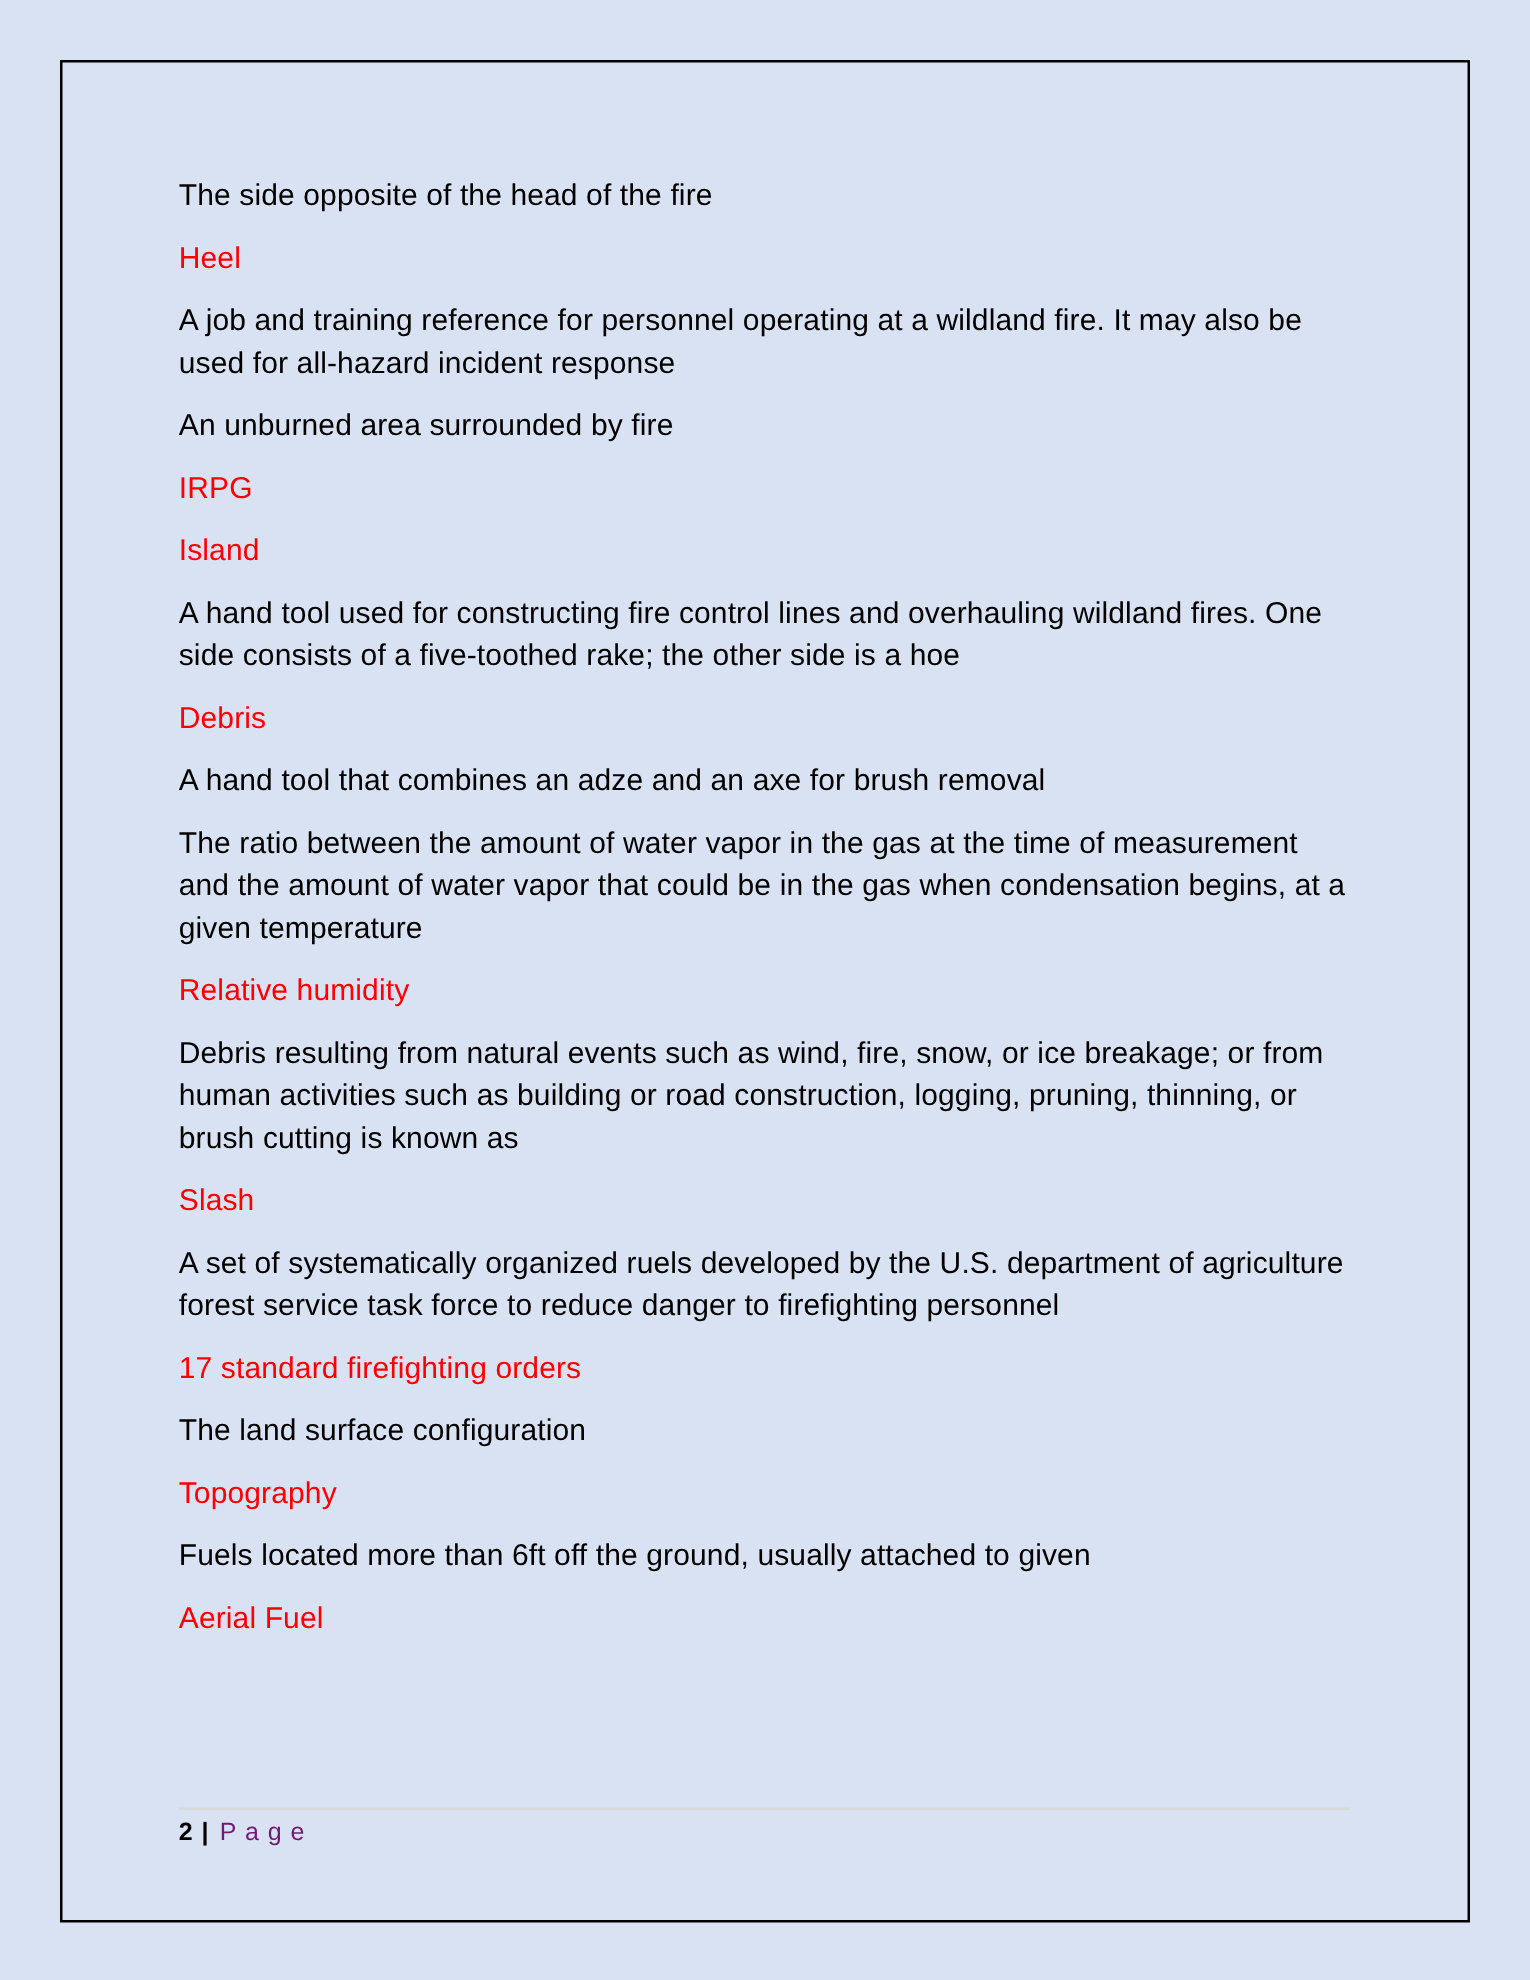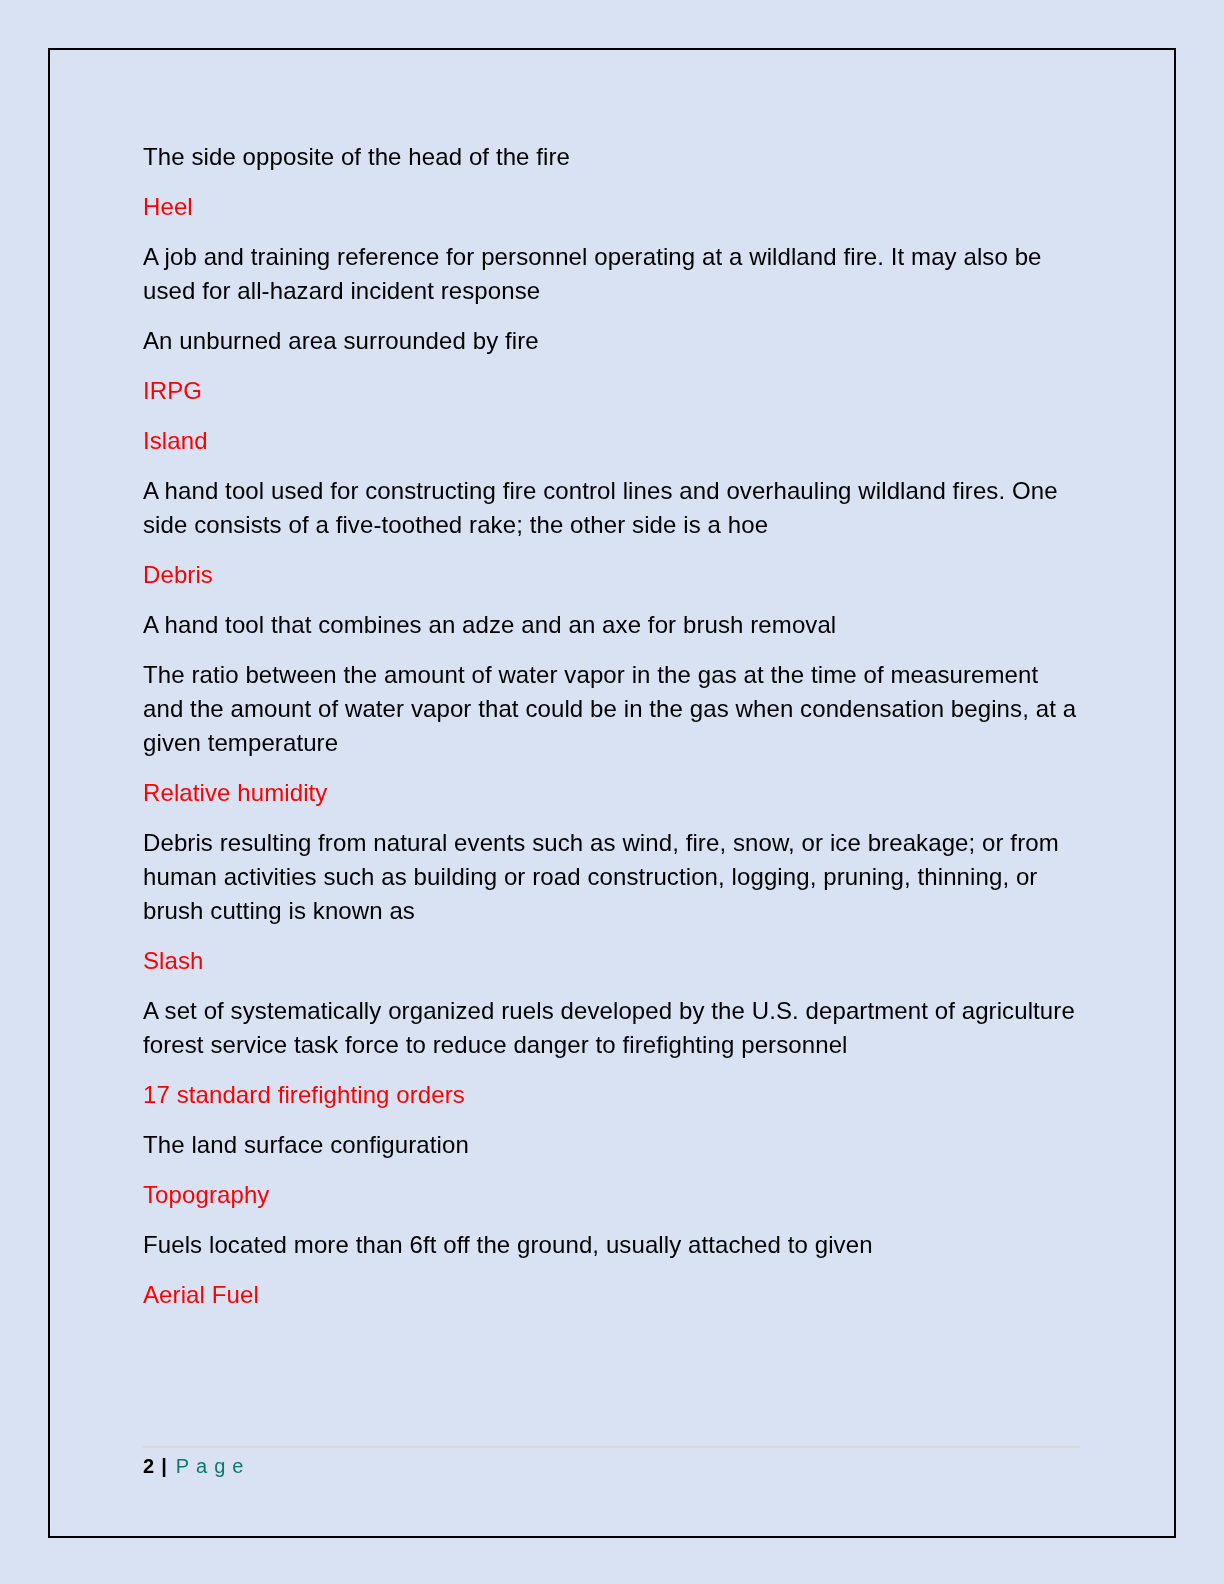--- a/index.html
+++ b/index.html
@@ -61,21 +61,21 @@
   .pnum {
     font-weight: bold;
     color: #000000;
   }
   .pbar {
     font-weight: bold;
     color: #000000;
     margin: 0 9px 0 7px;
   }
   .pword {
-    color: #0f766e;
+    color: #701a75;
     letter-spacing: 7px;
     margin-top: 33px;
   }
 </style>
 </head>
 <body>
 
 <div class="page-frame"></div>
 
 <div class="content">

